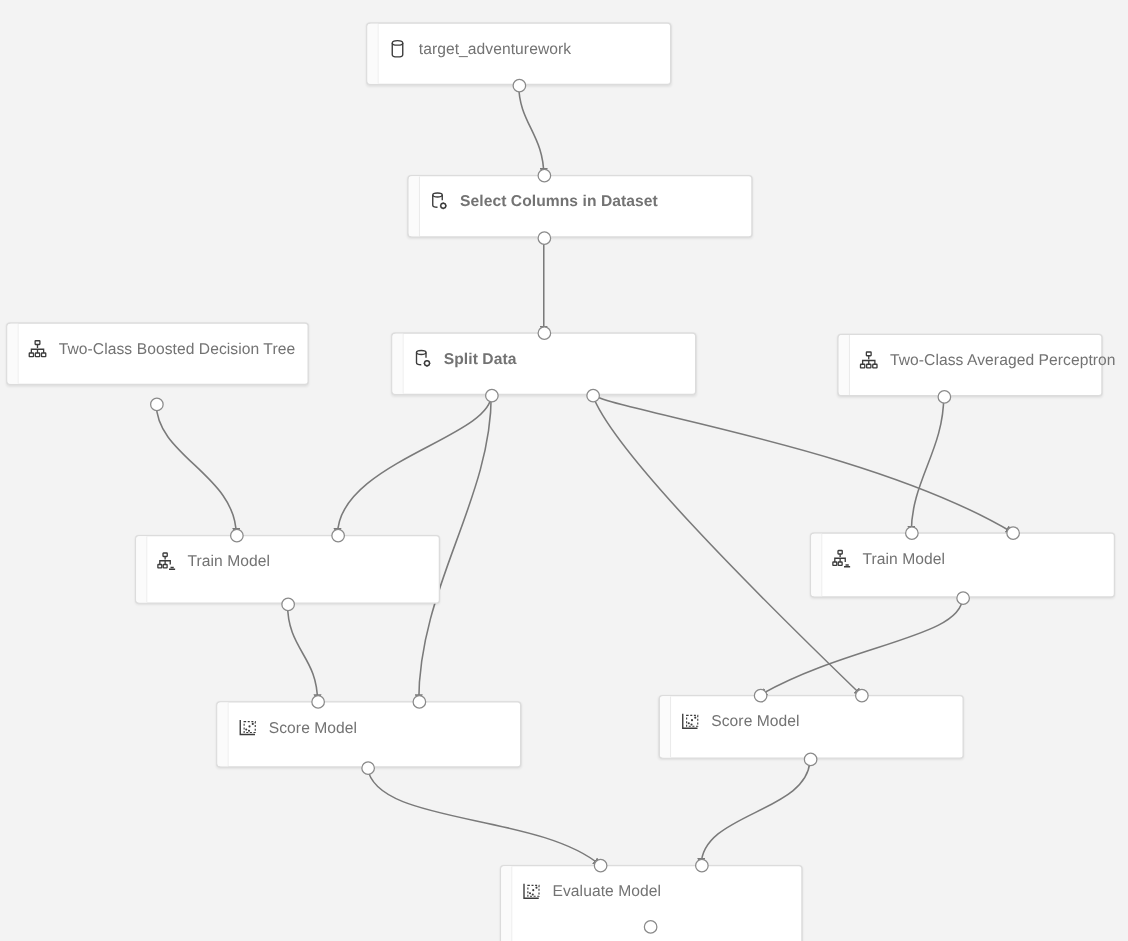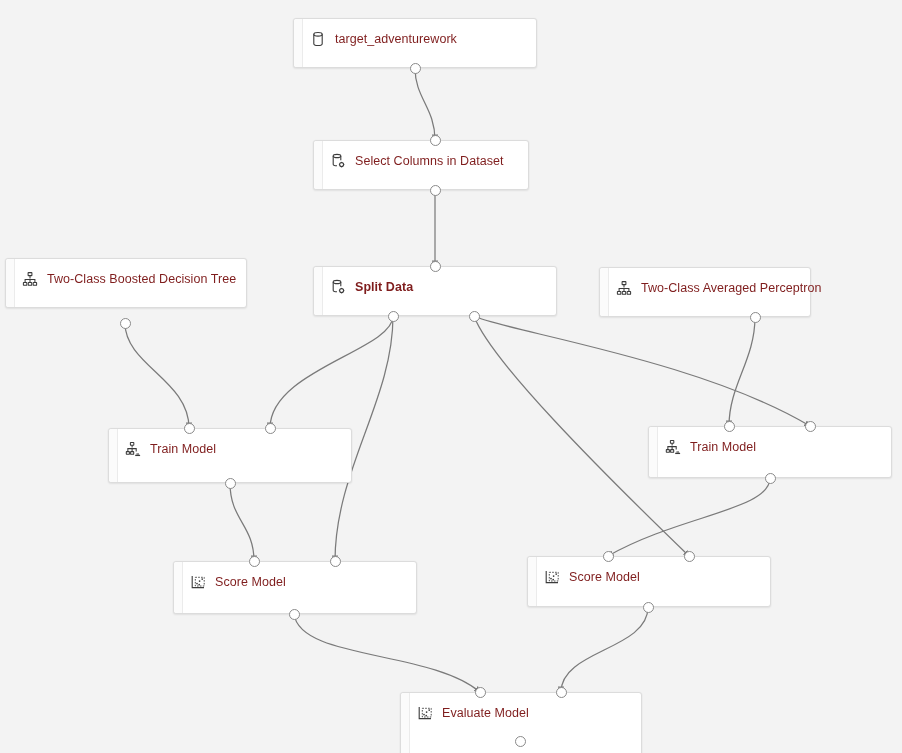--- a/index.html
+++ b/index.html
@@ -84,21 +84,21 @@
     height: 16px;
     flex: 0 0 16px;
     display: block;
     color: #3b3b3b;
   }
   .node .icon svg { display: block; }
 
   .node .label {
     font-size: 12.5px;
     line-height: 16px;
-    color: #7f1d1d;
+    color: #737373;
     white-space: nowrap;
     letter-spacing: 0.05px;
   }
 
   .port {
     position: absolute;
     width: 11px;
     height: 11px;
     box-sizing: border-box;
     border: 1.3px solid #8a8a8a;
@@ -139,21 +139,21 @@
         <div class="row">
           <span class="icon">
             <svg viewBox="0 0 16 16" width="16" height="16" fill="none" stroke="currentColor" stroke-width="1.1">
               <ellipse cx="8" cy="3.3" rx="4.2" ry="1.8"></ellipse>
               <path d="M3.8 3.3 V12.7 C3.8 13.7 5.7 14.5 8 14.5 C10.3 14.5 12.2 13.7 12.2 12.7 V3.3"></path>
             </svg>
           </span>
           <span class="label">target_adventurework</span>
         </div>
       </div>
-      <div class="node" style="left: 313px; top: 140px; width: 216px; height: 50px;">
+      <div class="node" style="left: 326px; top: 140px; width: 276px; height: 50px; font-weight: bold;">
         <div class="strip"></div>
         <div class="row">
           <span class="icon">
             <svg viewBox="0 0 16 16" width="16" height="16" fill="none" stroke="currentColor" stroke-width="1.1">
               <ellipse cx="7" cy="3" rx="3.8" ry="1.6"></ellipse>
               <path d="M3.2 3 V11.2 C3.2 12.1 4.9 12.8 7 12.8"></path>
               <path d="M10.8 3 V7.2"></path>
               <circle cx="11.6" cy="11.6" r="2" stroke-width="1.1"></circle>
               <path d="M11.6 8.9 V9.6 M11.6 13.6 V14.3 M8.9 11.6 H9.6 M13.6 11.6 H14.3" stroke-width="1"></path>
             </svg>
@@ -184,21 +184,21 @@
               <rect x="6.1" y="1.6" width="3.8" height="3" rx="0.4"></rect>
               <rect x="1.4" y="11.4" width="3.4" height="2.9" rx="0.4"></rect>
               <rect x="6.3" y="11.4" width="3.4" height="2.9" rx="0.4"></rect>
               <rect x="11.2" y="11.4" width="3.4" height="2.9" rx="0.4"></rect>
               <path d="M8 4.6 V7.4 M3.1 11.4 V8.4 H12.9 V11.4 M8 8.4 V11.4"></path>
             </svg>
           </span>
           <span class="label">Two-Class Boosted Decision Tree</span>
         </div>
       </div>
-      <div class="node" style="left: 599px; top: 267px; width: 212px; height: 50px;">
+      <div class="node" style="left: 670px; top: 267px; width: 212px; height: 50px;">
         <div class="strip"></div>
         <div class="row">
           <span class="icon">
             <svg viewBox="0 0 16 16" width="16" height="16" fill="none" stroke="currentColor" stroke-width="1.05">
               <rect x="6.1" y="1.6" width="3.8" height="3" rx="0.4"></rect>
               <rect x="1.4" y="11.4" width="3.4" height="2.9" rx="0.4"></rect>
               <rect x="6.3" y="11.4" width="3.4" height="2.9" rx="0.4"></rect>
               <rect x="11.2" y="11.4" width="3.4" height="2.9" rx="0.4"></rect>
               <path d="M8 4.6 V7.4 M3.1 11.4 V8.4 H12.9 V11.4 M8 8.4 V11.4"></path>
             </svg>

